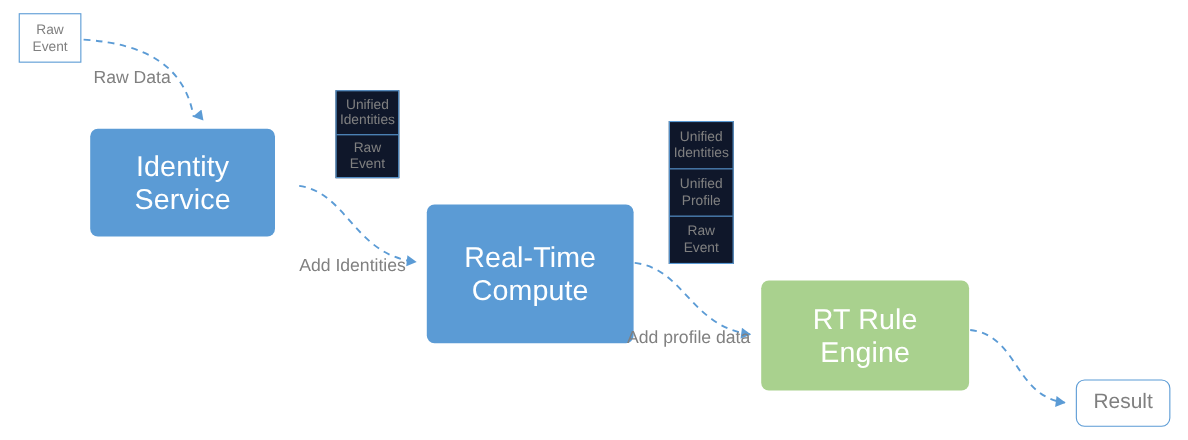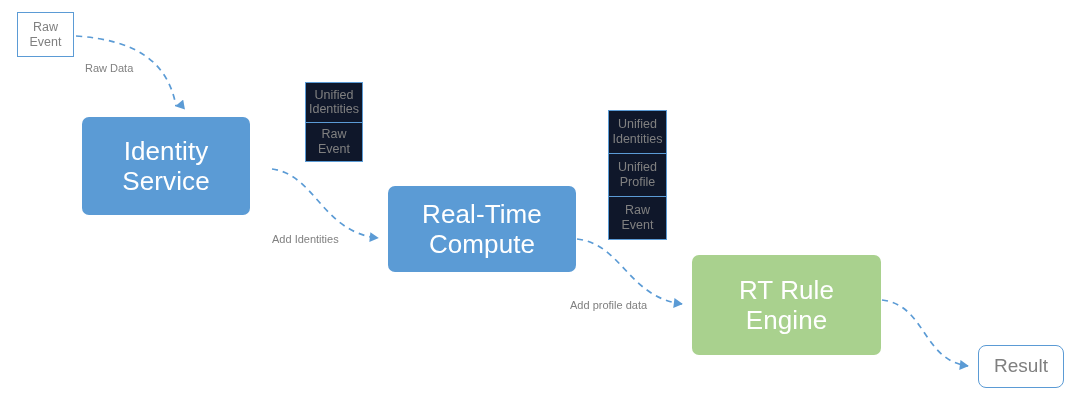--- a/index.html
+++ b/index.html
@@ -88,21 +88,21 @@
     line-height: 1.18;
     white-space: pre-line;
     border-bottom: 1px solid #5b9bd5;
   }
   .stack .cell:last-child { border-bottom: none; }
 
   
   .elabel {
     position: absolute;
     color: #808080;
-    font-size: 11px;
+    font-size: 16px;
     line-height: 1.28;
     white-space: pre-line;
   }
 </style>
 </head>
 <body>
 
 <div id="canvas">
 
   <svg id="wires" viewBox="0 0 1080 400">
@@ -127,21 +127,21 @@
   <div class="outline" style="left:17px; top:12px; width:57px; height:45px;">
     <span>Raw
 Event</span>
   </div>
 
   <div class="proc blue" style="left:82px; top:117px; width:168px; height:98px;">
     <span>Identity
 Service</span>
   </div>
 
-  <div class="proc blue" style="left:388px; top:186px; width:188px; height:86px;">
+  <div class="proc blue" style="left:388px; top:186px; width:188px; height:126px;">
     <span>Real-Time
 Compute</span>
   </div>
 
   <div class="proc green" style="left:692px; top:255px; width:189px; height:100px;">
     <span>RT Rule
 Engine</span>
   </div>
 
   <div class="outline rounded" style="left:978px; top:345px; width:86px; height:43px;">

